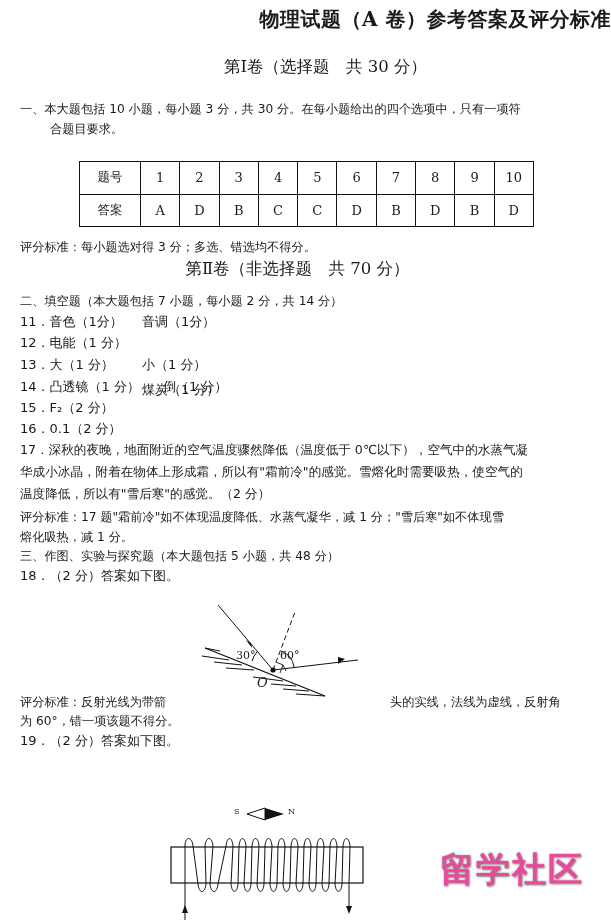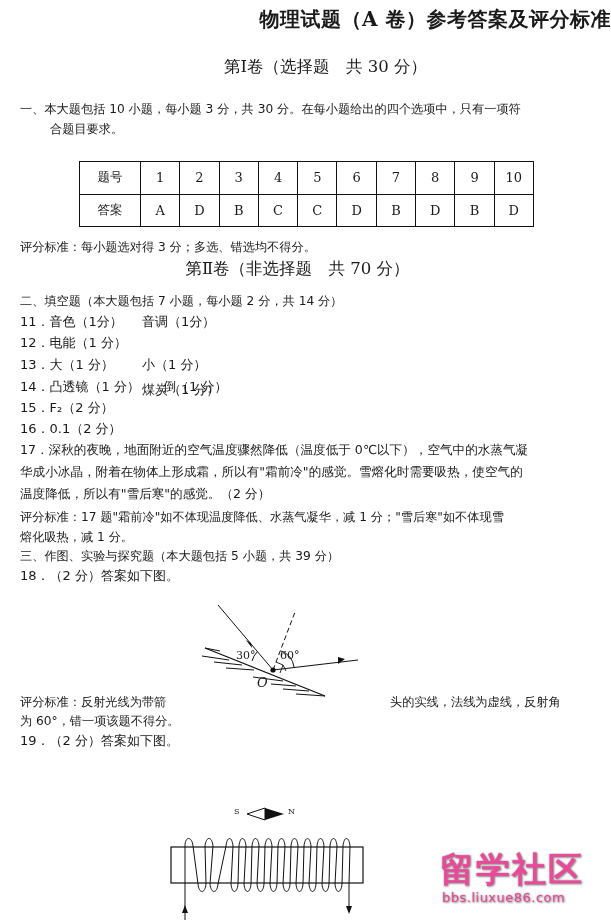--- a/index.html
+++ b/index.html
@@ -108,21 +108,21 @@
   <span>16．</span><span>0.1（2 分）</span>
 </div>
 
 <div class="abs p2" style="left:20px; top:440px; font-size:12.6px;">17．深秋的夜晚，地面附近的空气温度骤然降低（温度低于 0℃以下），空气中的水蒸气凝</div>
 <div class="abs p2" style="left:20px; top:462px; font-size:12.6px;">华成小冰晶，附着在物体上形成霜，所以有"霜前冷"的感觉。雪熔化时需要吸热，使空气的</div>
 <div class="abs p2" style="left:20px; top:484px; font-size:12.6px;">温度降低，所以有"雪后寒"的感觉。（2 分）</div>
 
 <div class="abs p" style="left:20px; top:507px;">评分标准：17 题"霜前冷"如不体现温度降低、水蒸气凝华，减 1 分；"雪后寒"如不体现雪</div>
 <div class="abs p" style="left:20px; top:527px;">熔化吸热，减 1 分。</div>
 
-<div class="abs p" style="left:20px; top:546px;">三、作图、实验与探究题（本大题包括 5 小题，共 39 分）</div>
+<div class="abs p" style="left:20px; top:546px;">三、作图、实验与探究题（本大题包括 5 小题，共 48 分）</div>
 <div class="abs p2" style="left:20px; top:566px;">18．（2 分）答案如下图。</div>
 
 <svg width="611" height="922">
 
   <line x1="205" y1="648" x2="325" y2="696" stroke="#111" stroke-width="1.2"></line>
 
   <g stroke="#111" stroke-width="1">
     <line x1="205" y1="648" x2="220" y2="651"></line>
     <line x1="202" y1="656" x2="229" y2="660"></line>
     <line x1="214" y1="662" x2="242" y2="665"></line>
@@ -192,14 +192,13 @@
   </g>
 
   <polygon points="185,905 182,913 188,913" fill="#111"></polygon>
   <polygon points="349,914 346,906 352,906" fill="#111"></polygon>
 </svg>
 <div class="abs" style="left:234px; top:807px; font-family:'DejaVu Serif',serif; font-size:8px;">S</div>
 <div class="abs" style="left:288px; top:807px; font-family:'DejaVu Serif',serif; font-size:8px;">N</div>
 
 <div class="watermark">
   <div class="big">留学社区</div>
-  <div class="small">bbs.liuxue86.com</div>
 </div>
 
 </body></html>

